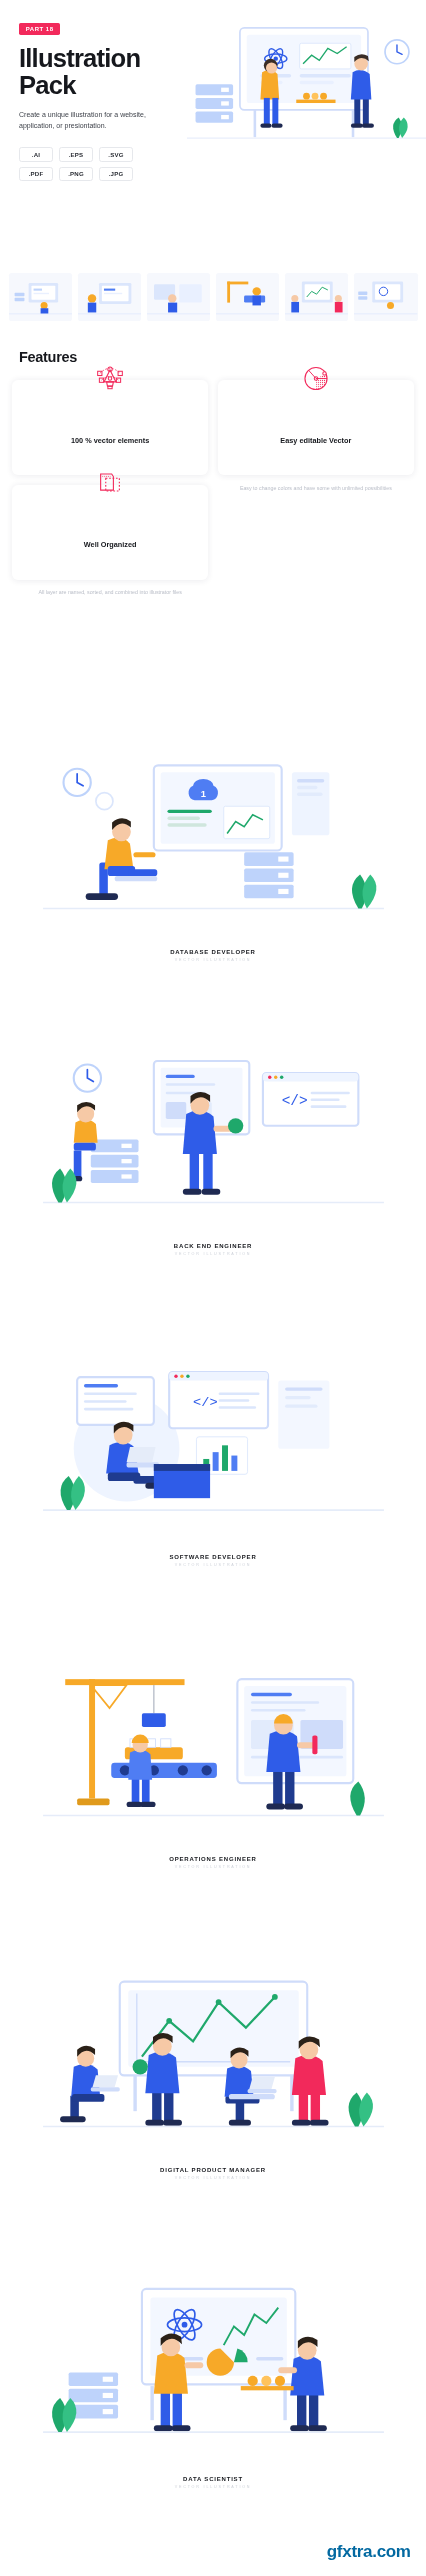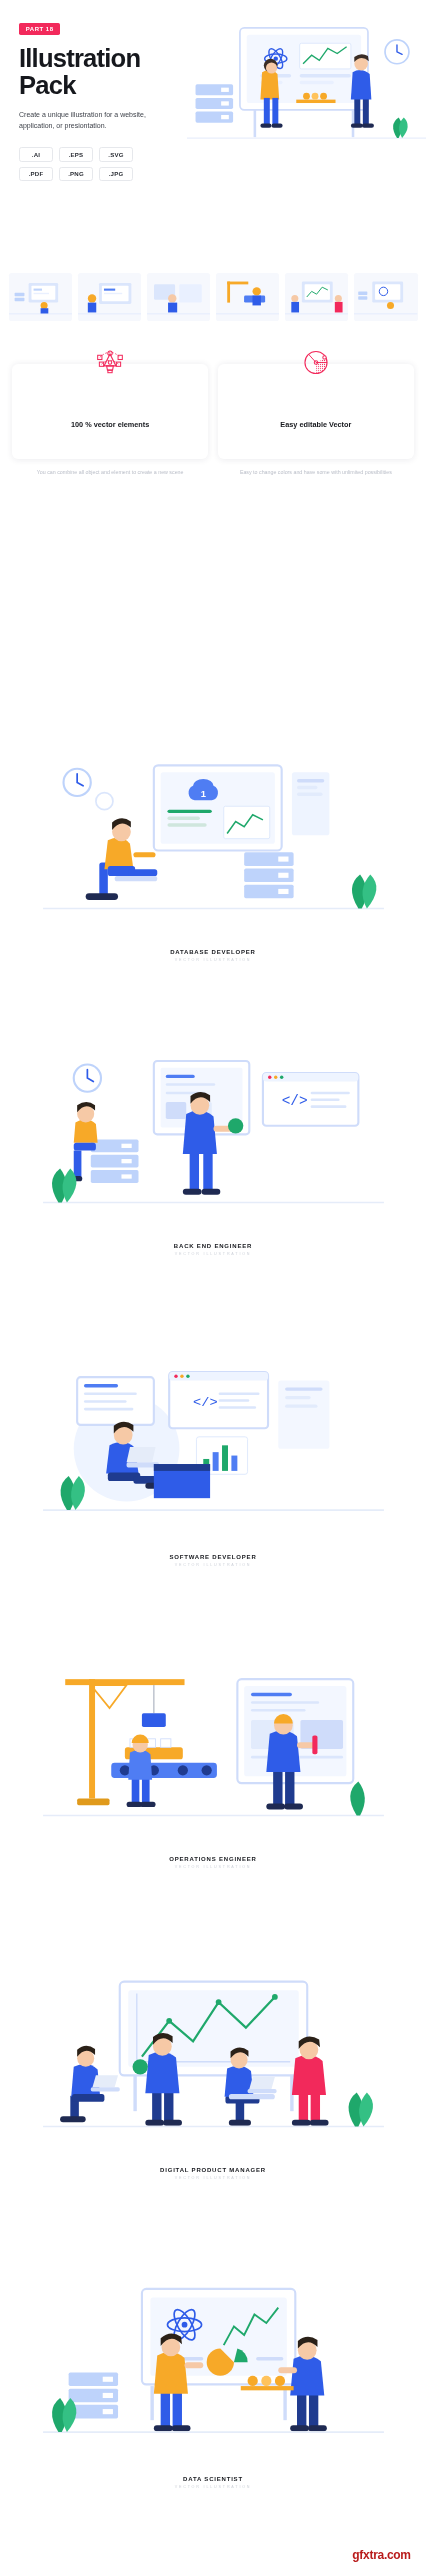--- a/index.html
+++ b/index.html
@@ -50,21 +50,21 @@
 
   
   .showcase { position:absolute; left:0; width:426px; }
   .show-canvas { position:relative; width:375px; height:196px; margin:0 auto; }
   .show-caption { text-align:center; margin-top:3.4px; }
   .show-name { font-size:6px; font-weight:bold; letter-spacing:0.8px; color:#16181d; }
   .show-sub { font-size:3.7px; letter-spacing:1.8px; color:#cdd1d9; margin-top:2.6px; }
 
   .wm {
     position:absolute; right:15.3px; bottom:13.6px;
-    font-size:12px; font-weight:bold; color:#b91c1c; letter-spacing:-0.3px;
+    font-size:17px; font-weight:bold; color:#0369a1; letter-spacing:-0.3px;
   }
 </style>
 </head>
 <body>
 
 <section class="hero">
 
   <div class="hero-art">
     <svg width="239" height="141" viewBox="0 0 280 165">
 
@@ -210,20 +210,21 @@
       <circle cx="42" cy="20" r="6" fill="none" stroke="#2f5ce8" stroke-width="1.4"></circle>
       <rect x="6" y="20" width="13" height="5" rx="1" fill="#bed3fb"></rect>
       <rect x="6" y="27" width="13" height="5" rx="1" fill="#bed3fb"></rect>
       <circle cx="52" cy="40" r="5" fill="#f7a928"></circle>
       <line x1="0" y1="52" x2="90" y2="52" stroke="#dbe6fc"></line>
     </svg>
   </div>
 </div>
 
 <section class="features">
+  <h2 class="features-title">Features</h2>
 
   <div class="feat-grid">
 
     <div class="feat-card">
       <div class="feat-icon">
         <svg width="34" height="31" viewBox="0 0 40 36">
           <path d="M8 12 q12 -12 24 0" fill="none" stroke="#f2295b" stroke-width="1" stroke-dasharray="2 2"></path>
           <path d="M10 20 q10 -9 20 0" fill="none" stroke="#f2295b" stroke-width="1" stroke-dasharray="2 2"></path>
           <path d="M20 8 l7 14 h-14 z" fill="none" stroke="#f2295b" stroke-width="1.3"></path>
           <path d="M16 22 h8 l-1 5 h-6 z" fill="none" stroke="#f2295b" stroke-width="1.3"></path>
@@ -253,20 +254,31 @@
           <path d="M20 18 L33 18" stroke="#f2295b" stroke-width="1.1"></path>
           <path d="M20 18 L11 8" stroke="#f2295b" stroke-width="1.1"></path>
           <circle cx="20" cy="18" r="2" fill="none" stroke="#f2295b" stroke-width="1.2"></circle>
           <circle cx="30" cy="12" r="2" fill="#fff" stroke="#f2295b" stroke-width="1.2"></circle>
         </svg>
       </div>
       <div class="feat-name">Easy editable Vector</div>
       <div class="feat-desc">Easy to change colors and have some with unlimited possibilities</div>
     </div>
 
+    <div class="feat-card">
+      <div class="feat-icon">
+        <svg width="34" height="31" viewBox="0 0 40 36">
+          <path d="M9 8 h13 l2 3 h0 v16 h-15 z" fill="none" stroke="#f2295b" stroke-width="1.3"></path>
+          <rect x="10.5" y="9.5" width="10" height="2.4" fill="url(#dots)"></rect>
+          <rect x="15" y="13" width="16" height="15" fill="none" stroke="#f2295b" stroke-width="1.3" stroke-dasharray="2 2"></rect>
+        </svg>
+      </div>
+      <div class="feat-name">Well Organized</div>
+      <div class="feat-desc">All layer are named, sorted, and combined into illustrator files</div>
+    </div>
 
 
   </div>
 </section>
 
 <section class="showcase" style="top:750px;">
   <div class="show-canvas">
     <svg width="375" height="196" viewBox="0 0 440 230">
       <circle cx="60" cy="38" r="16" fill="none" stroke="#bed3fb" stroke-width="2.5"></circle>
       <path d="M60 28 v10 l7 4" stroke="#2f5ce8" stroke-width="2" fill="none" stroke-linecap="round"></path>

